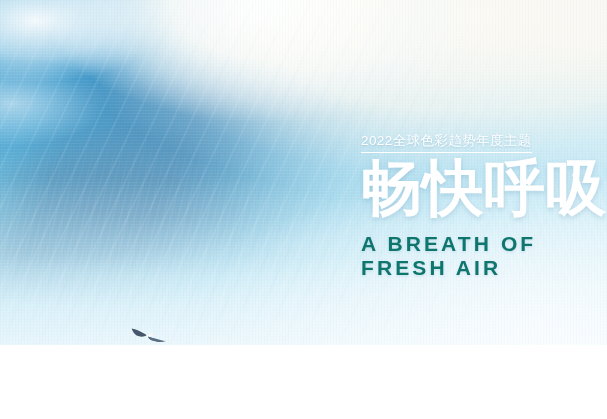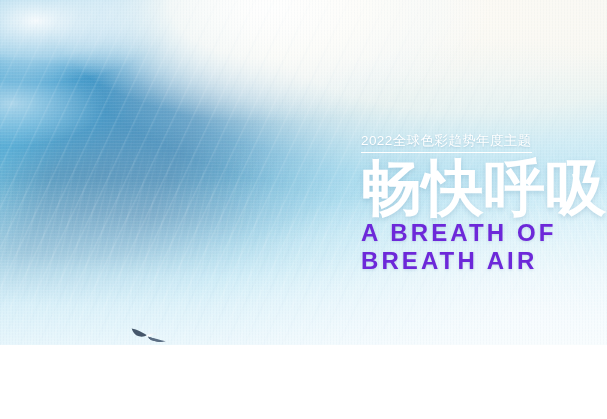--- a/index.html
+++ b/index.html
@@ -228,22 +228,23 @@
     color: #ffffff;
     font-size: 61px;
     line-height: 1.0;
     font-weight: 700;
     letter-spacing: 0.5px;
     white-space: nowrap;
     text-shadow: 0 2px 5px rgba(70,125,160,0.22);
   }
 
   .title-en {
-    color: #6d28d9;
-    font-size: 24px;
+    margin-top: 13px;
+    color: #0f766e;
+    font-size: 21px;
     line-height: 1.17;
     font-weight: 600;
     letter-spacing: 3.1px;
     white-space: nowrap;
     text-shadow: 0 1px 3px rgba(70,125,160,0.20);
   }
   .title-en .en-line { display: block; }
 </style>
 </head>
 <body>
@@ -291,17 +292,17 @@
   </div>
 
   <div class="headline">
     <div class="eyebrow">2022全球色彩趋势年度主题</div>
 
 
     <div class="title-sub">畅快呼吸</div>
 
     <div class="title-en">
       <span class="en-line">A BREATH OF</span>
-      <span class="en-line">BREATH AIR</span>
+      <span class="en-line">FRESH AIR</span>
     </div>
   </div>
 
 </div>
 
 </body></html>

